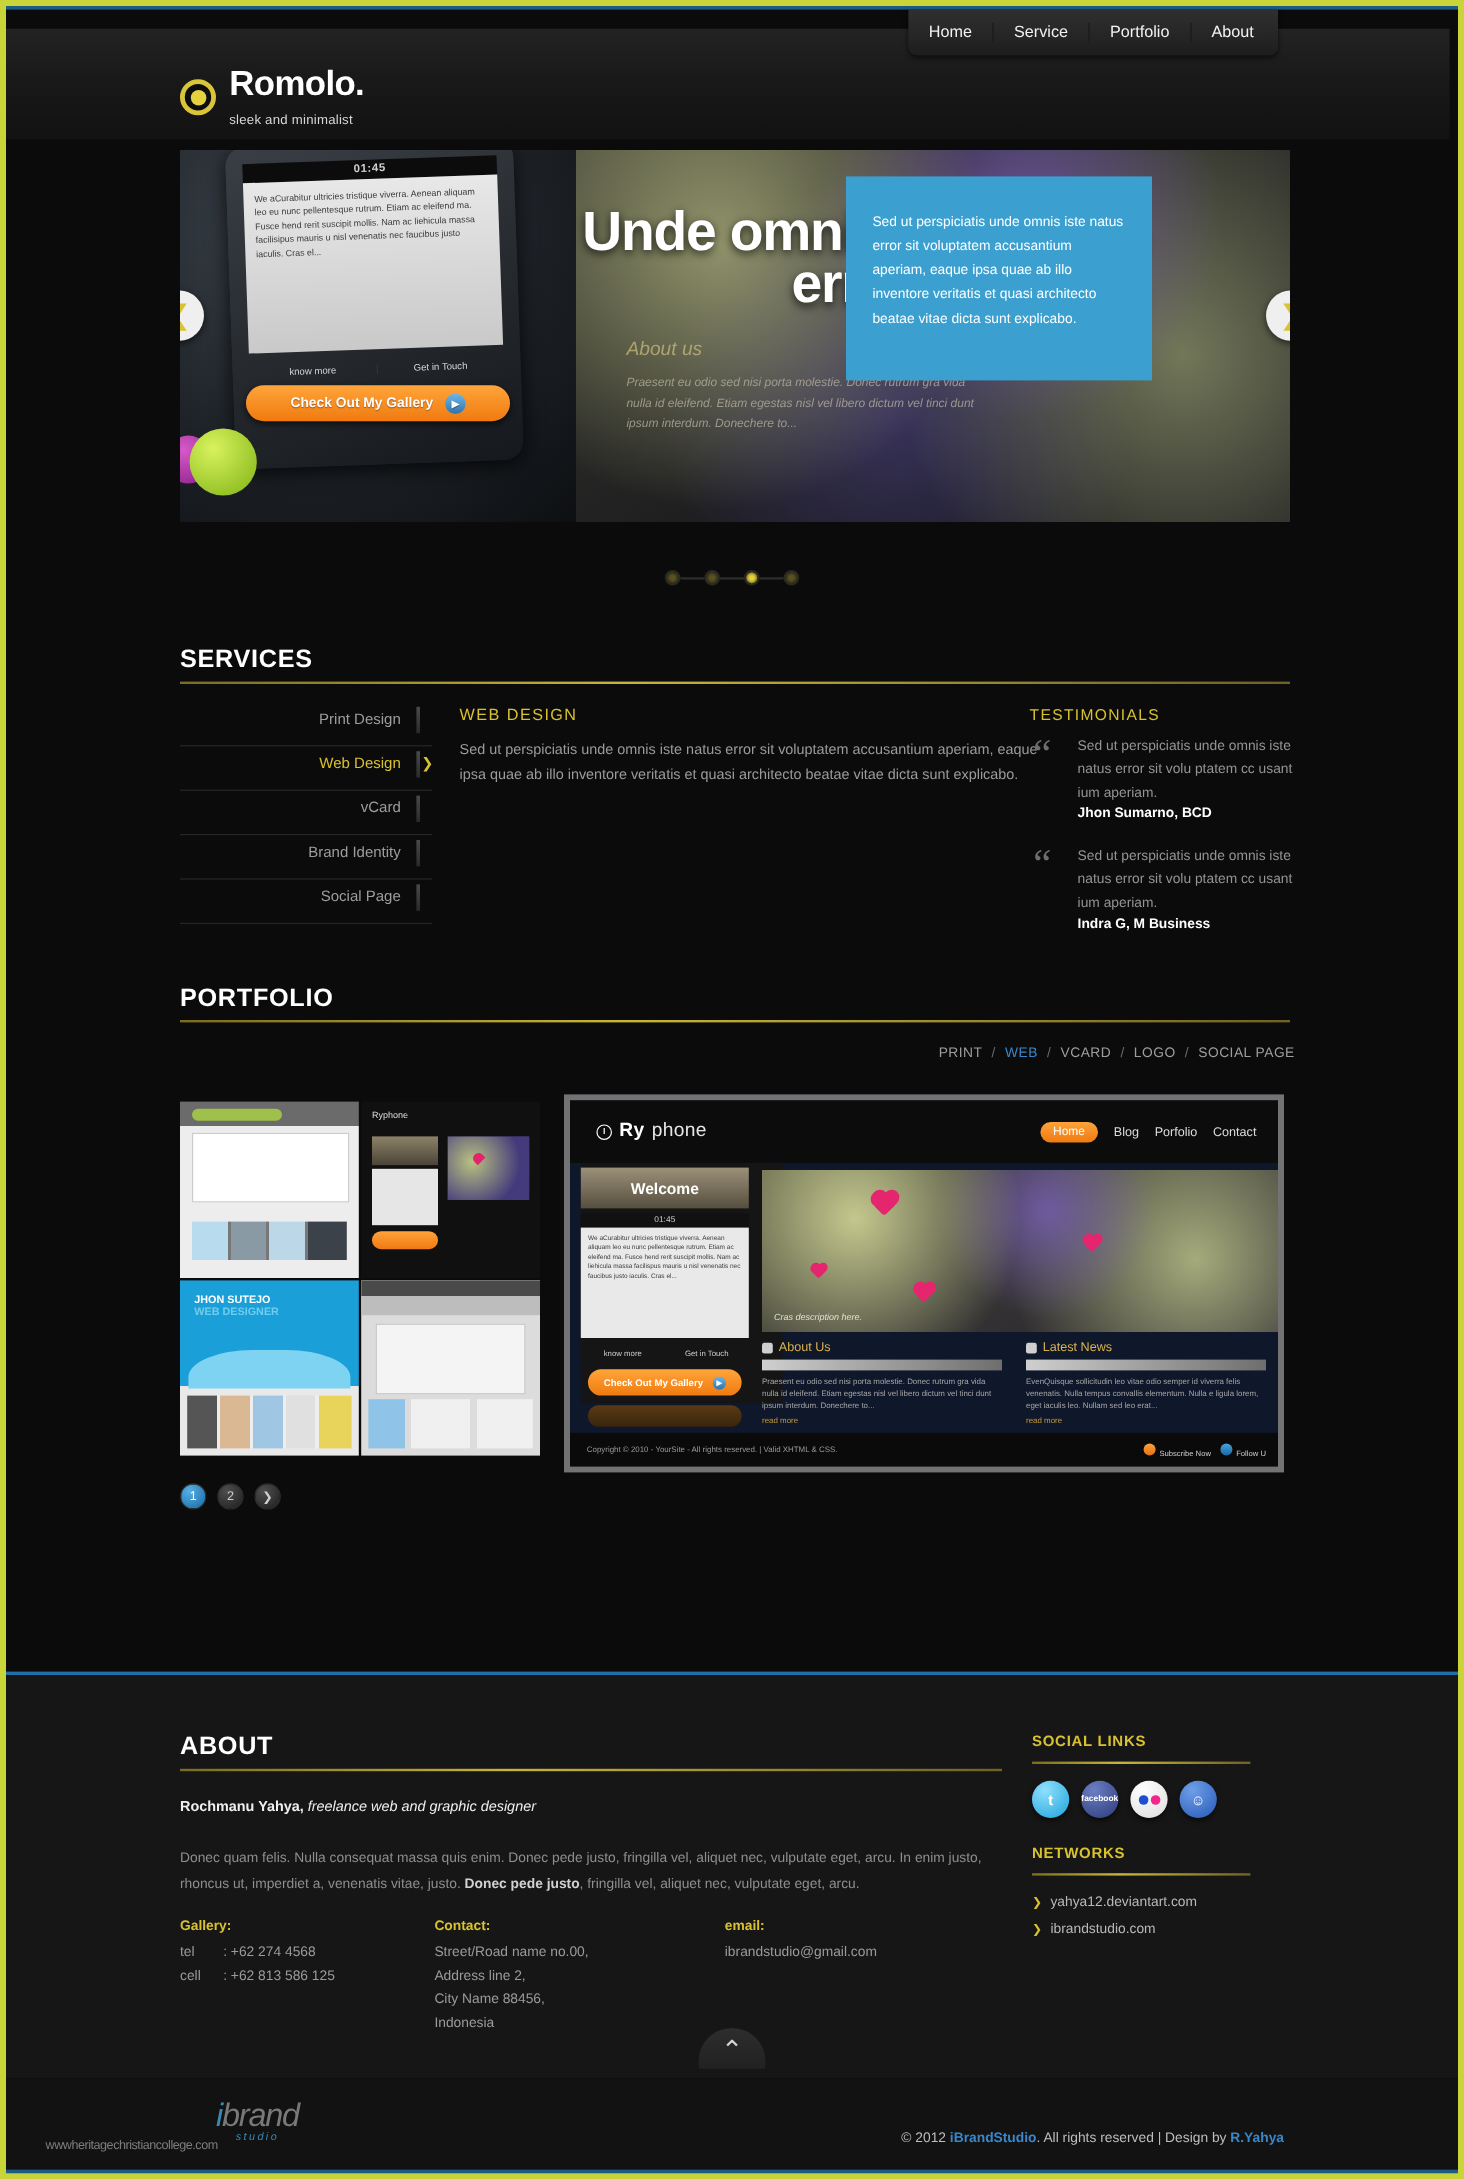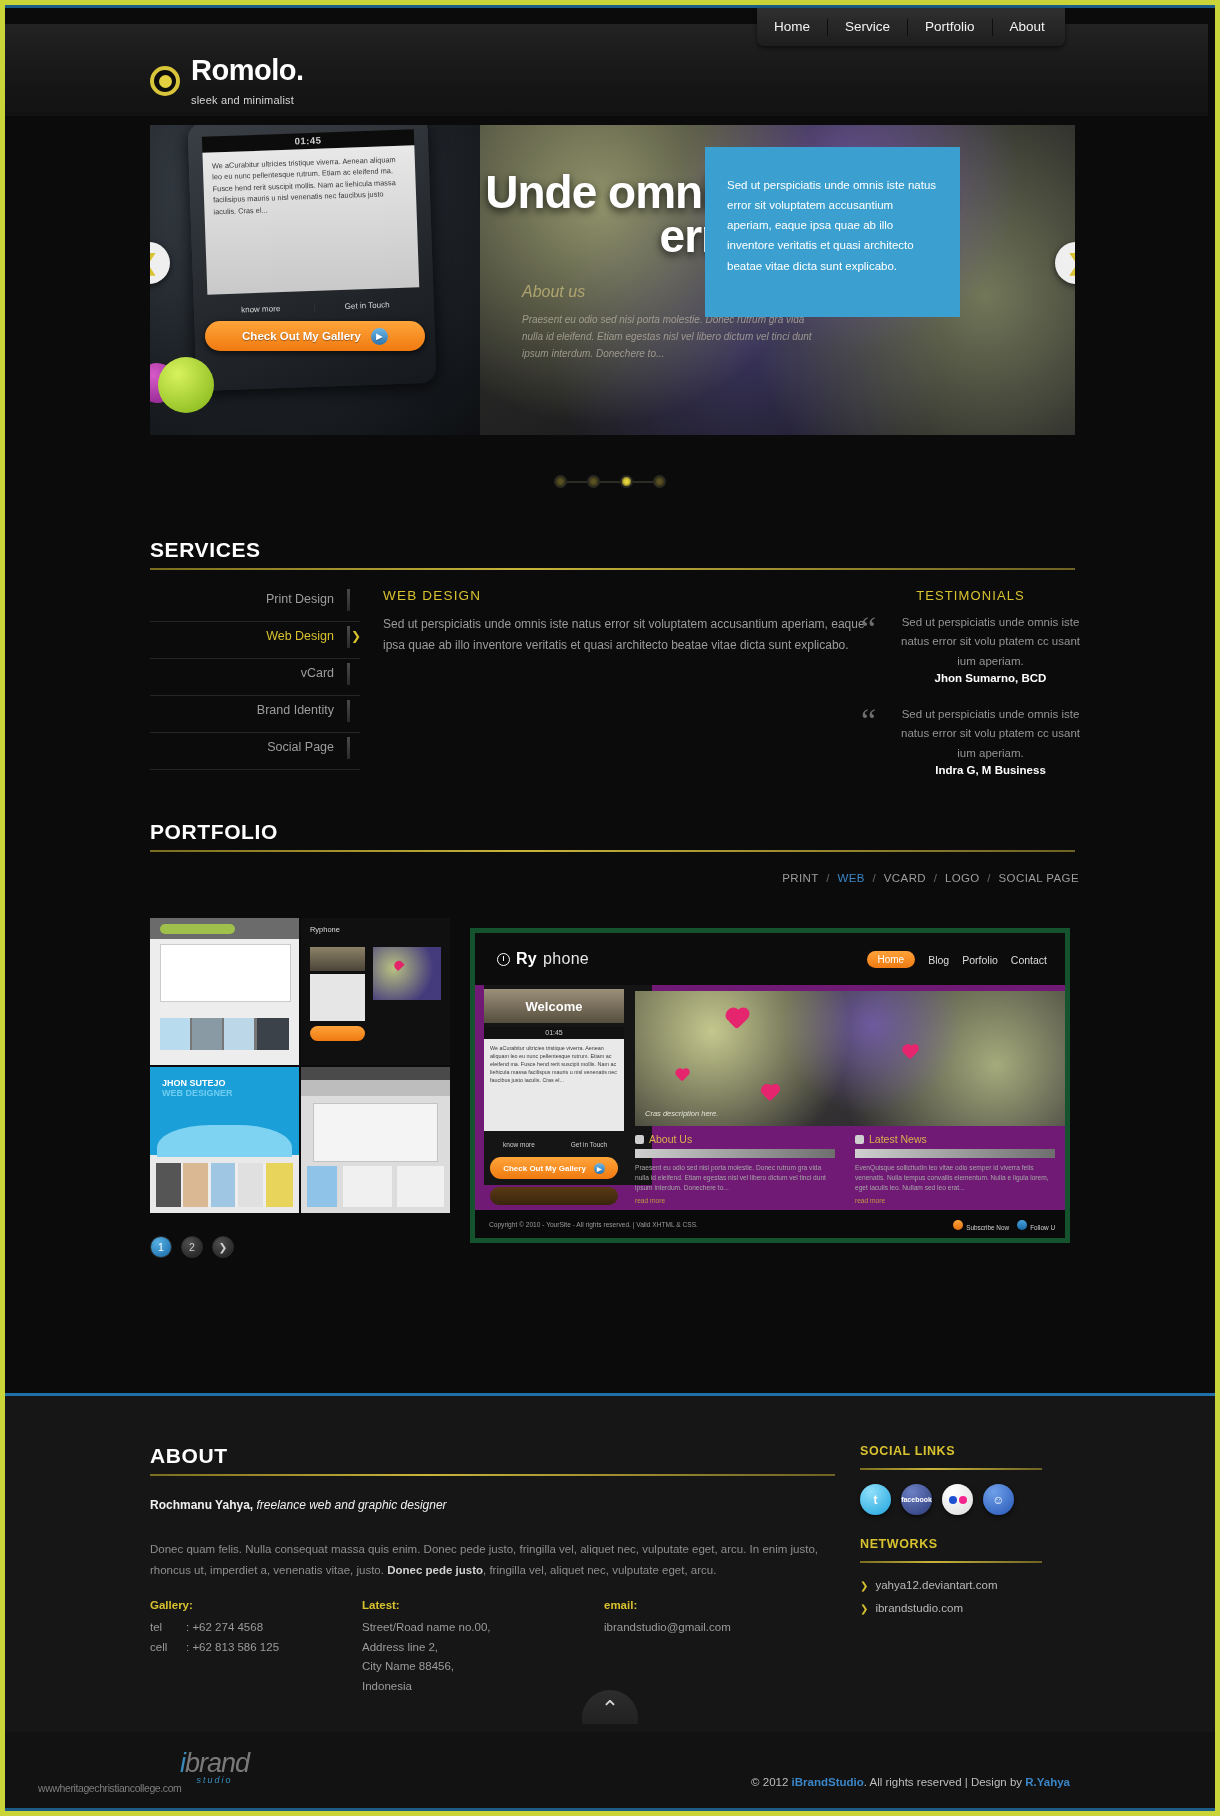--- a/index.html
+++ b/index.html
@@ -161,21 +161,21 @@
   .svc-item::after {
     content:""; position:absolute; right:10px; top:4px; width:3px; height:22px;
     background:linear-gradient(180deg,#4a4a4a,#2a2a2a);
   }
   .svc-item.active .chev { position:absolute; right:-1px; top:0; color:#d8c22f; font-size:12px; }
 
   .svc-body { position:absolute; left:383px; top:588px; width:485px; }
   .svc-body h3 { color:#d8c22f; font-size:13.5px; font-weight:normal; letter-spacing:1.2px; margin-bottom:11px; }
   .svc-body p  { color:#9b9b9b; font-size:12px; line-height:1.72; }
 
-  .testi { position:absolute; left:858px; top:588px; width:225px;text-align:center; }
+  .testi { position:absolute; left:858px; top:588px; width:225px; }
   .testi h3 { color:#d8c22f; font-size:13px; letter-spacing:1.1px; font-weight:normal; margin-bottom:10px; }
   .testi-item { position:relative; padding-left:40px; margin-bottom:21px; }
   .testi-q { position:absolute; left:3px; top:2px; font-size:34px; color:#6e6e6e; font-family:"Liberation Serif",serif; line-height:.8; }
   .testi-text { color:#949494; font-size:11.5px; line-height:1.68; }
   .testi-author { color:#ffffff; font-size:11.5px; font-weight:bold; margin-top:1px; }
 
   
   .filters { position:absolute; right:139px; top:872px; font-size:11.5px; color:#9d9d9d; letter-spacing:.4px; }
   .filters span { margin:0 2px; }
   .filters .sep { color:#6a6a6a; }
@@ -212,21 +212,21 @@
     background:linear-gradient(90deg,#8fc3e8 0 22%,#dcdcdc 22% 26%,#f0f0f0 26% 62%,#dcdcdc 62% 66%,#f0f0f0 66% 100%);}
 
   .pager { position:absolute; left:150px; top:1236px; display:flex; gap:9px; }
   .pg { width:22px; height:22px; border-radius:50%; font-size:10.5px; color:#cfcfcf;
         display:flex; align-items:center; justify-content:center; cursor:pointer;
         background:radial-gradient(circle at 35% 28%,#4e4e4e,#1e1e1e); border:1px solid #2e2e2e; }
   .pg.active { background:radial-gradient(circle at 35% 28%,#57b0e4,#1668a5); color:#fff; }
 
   .preview {
     position:absolute; left:470px; top:912px; width:600px; height:315px;
-    background:#701a75; border:5px solid #14532d;margin-top:16px;
+    background:#0f172a; border:5px solid #737373;
   }
   .pv-top { position:absolute; left:0; top:0; width:100%; height:52px; background:#0c0c0c; }
   .pv-logo { position:absolute; left:22px; top:17px; color:#fff; font-size:16px; letter-spacing:.3px; display:flex; align-items:center; gap:6px;}
   .pv-logo b{font-weight:bold;}
   .pv-logo span.light{color:#e7e7e7;font-weight:normal;}
   .pv-clock{width:13px;height:13px;border-radius:50%;border:1.5px solid #fff;position:relative;}
   .pv-clock::after{content:"";position:absolute;left:5px;top:2px;width:1.3px;height:5px;background:#fff;}
   .pv-nav { position:absolute; right:18px; top:18px; display:flex; align-items:center; gap:13px; font-size:10.5px; color:#dcdcdc; }
   .pv-nav .home { background:linear-gradient(180deg,#ffa33a,#ee7a12); color:#fff; padding:3px 11px; border-radius:10px; font-size:10px;}
   .pv-left { position:absolute; left:9px; top:52px; width:168px; height:200px; background:#151515; }
@@ -548,21 +548,21 @@
     <div class="ft-par">
       <span>Donec quam felis. Nulla consequat massa quis enim. Donec pede justo, fringilla vel, aliquet nec, vulputate eget, arcu. In enim justo, rhoncus ut, imperdiet a, venenatis vitae, justo. </span><b>Donec pede justo</b><span>, fringilla vel, aliquet nec, vulputate eget, arcu.</span>
     </div>
     <div class="ft-cols">
       <div class="ft-col-c">
         <div class="ft-h">Gallery:</div>
         <div class="ft-line"><span class="lab">tel</span><span>: +62 274 4568</span></div>
         <div class="ft-line"><span class="lab">cell</span><span>: +62 813 586 125</span></div>
       </div>
       <div class="ft-col-a">
-        <div class="ft-h">Latest:</div>
+        <div class="ft-h">Contact:</div>
         <div class="ft-line">Street/Road name no.00,</div>
         <div class="ft-line">Address line 2,</div>
         <div class="ft-line">City Name 88456,</div>
         <div class="ft-line">Indonesia</div>
       </div>
       <div class="ft-col-e">
         <div class="ft-h">email:</div>
         <div class="ft-line">ibrandstudio@gmail.com</div>
       </div>
     </div>

